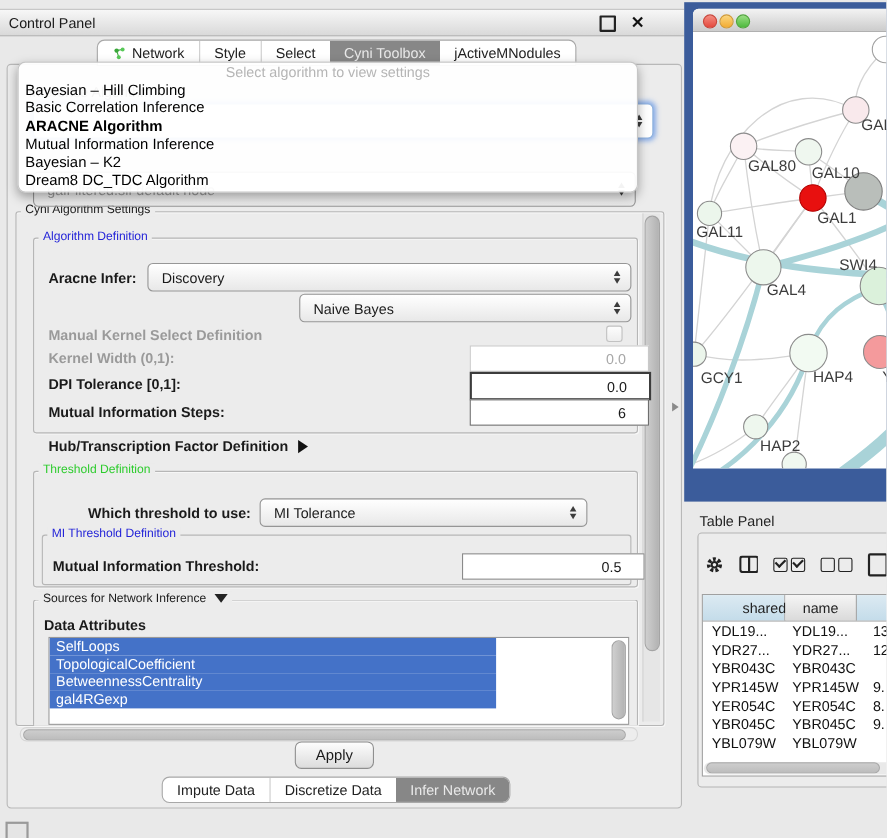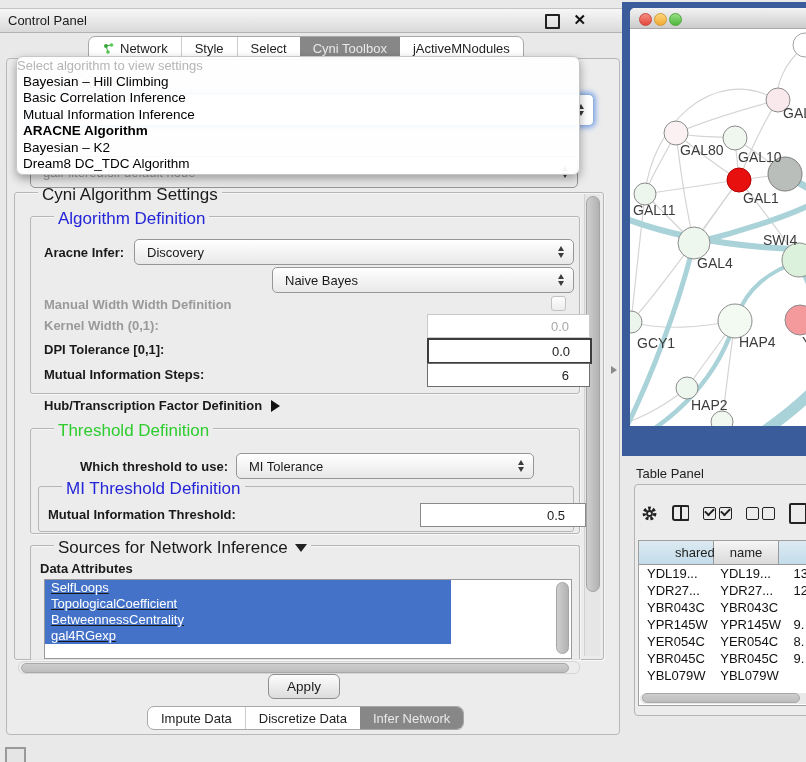--- a/index.html
+++ b/index.html
@@ -18,27 +18,27 @@
   
   .tabstrip{position:absolute;display:flex;background:#fff;border:1px solid #a8a8a8;
     border-radius:7px 7px 0 0;overflow:hidden;height:22px;z-index:5;}
   .tab{display:flex;align-items:center;padding:0 13px;border-left:1px solid #cccccc;color:#222;white-space:nowrap;}
   .tab:first-child{border-left:none;}
   .tab.sel{background:#878787;color:#e9e9e9;border-left:none;}
   .tab.sel + .tab{border-left:none;}
   
   .dropdown{position:absolute;left:16px;top:56px;width:562px;height:117px;background:rgba(255,255,255,.94);
     border:1px solid #c6c6c6;border-radius:7px;box-shadow:0 4px 10px rgba(0,0,0,.35);z-index:60;}
-  .dd-prompt{height:17px;line-height:17px;color:#b5b5b5;font-size:13px;}
+  .dd-prompt{height:17px;line-height:17px;text-align:center;color:#b5b5b5;font-size:13px;}
   .dd-item{height:16.4px;line-height:16.4px;padding-left:6px;font-size:13.5px;color:#000;}
   .dd-item.bold{font-weight:bold;}
   
   .gbox{position:absolute;border:1px solid #b6b6b6;border-radius:3px;
     box-shadow:inset 0 1px 0 rgba(255,255,255,.55), 1px 1px 0 rgba(255,255,255,.6);}
-  .gtitle{position:absolute;top:-8px;left:23px;background:#ececec;padding:0 4px;font-size:17px;white-space:nowrap;display:flex;align-items:center;}
+  .gtitle{position:absolute;top:-8px;left:4px;background:#ececec;padding:0 4px;font-size:11px;white-space:nowrap;display:flex;align-items:center;}
   .blue{color:#2424d8;} .green{color:#2ecc2e;}
   .lbl{position:absolute;font-weight:bold;white-space:nowrap;}
   .lbl.dim{color:#9a9a9a;}
   .combo{position:absolute;background:linear-gradient(#ffffff,#e8e8e8);border:1px solid #969696;
     border-radius:5px;display:flex;align-items:center;}
   .combo .ct{padding-left:12px;}
   .combo-arrows{position:absolute;right:9px;top:50%;transform:translateY(-50%);display:flex;flex-direction:column;gap:2px;}
   .tri-up{width:0;height:0;border-left:3.5px solid transparent;border-right:3.5px solid transparent;border-bottom:5px solid #3c3c3c;}
   .tri-dnn{width:0;height:0;border-left:3.5px solid transparent;border-right:3.5px solid transparent;border-top:5px solid #3c3c3c;}
   .field{position:absolute;background:#fff;display:flex;align-items:center;justify-content:flex-end;padding-right:20px;}
@@ -124,22 +124,22 @@
     <span class="combo-arrows">
         <span class="tri-up"></span>
         <span class="tri-dnn"></span>
       </span>
   </div>
 
   <div class="dropdown">
     <div class="dd-prompt">Select algorithm to view settings</div>
     <div class="dd-item">Bayesian – Hill Climbing</div>
     <div class="dd-item">Basic Correlation Inference</div>
+    <div class="dd-item bold">ARACNE Algorithm</div>
     <div class="dd-item">Mutual Information Inference</div>
-    <div class="dd-item bold">ARACNE Algorithm</div>
     <div class="dd-item">Bayesian – K2</div>
     <div class="dd-item">Dream8 DC_TDC Algorithm</div>
   </div>
 
   <div class="gbox" style="left:14px;top:192px;width:588px;height:466px;">
     <span class="gtitle">Cyni Algorithm Settings</span>
   </div>
 
   <div class="vtrack" style="left:584px;top:194px;width:15px;height:462px;"></div>
   <div class="vthumb" style="left:585.5px;top:196px;width:12px;height:394px;"></div>
@@ -158,21 +158,21 @@
   </div>
 
   <div class="combo" style="left:272px;top:267px;width:300px;height:24px;">
     <span class="ct">Naive Bayes</span>
     <span class="combo-arrows">
         <span class="tri-up"></span>
         <span class="tri-dnn"></span>
       </span>
   </div>
 
-  <span class="lbl dim" style="left:44px;top:297px;">Manual Width Width Definition</span>
+  <span class="lbl dim" style="left:44px;top:297px;">Manual Kernel Select Definition</span>
   <span class="cb" style="left:551px;top:296px;"></span>
 
   <span class="lbl dim" style="left:44px;top:318px;font-weight:600;">Kernel Width (0,1):</span>
   <div class="field" style="left:427px;top:314px;width:141px;height:22px;border:1px solid #c9c9c9;color:#a8a8a8;">
     <span>0.0</span>
   </div>
 
   <span class="lbl" style="left:44px;top:342px;">DPI Tolerance [0,1]:</span>
   <div class="field" style="left:427px;top:338px;width:141px;height:22px;border:2px solid #3c3c3c;">
     <span>0.0</span>
@@ -207,21 +207,21 @@
   </div>
 
   <div class="gbox" style="left:30px;top:545px;width:548px;height:113px;border-bottom:none;border-radius:3px 3px 0 0;">
     <span class="gtitle">
       <span>Sources for Network Inference</span>
         <span class="tri-dn"></span>
     </span>
   </div>
   <span class="lbl" style="left:40px;top:561px;">Data Attributes</span>
   <div class="abs" style="left:44px;top:579px;width:526px;height:78px;background:#fff;border:1px solid #999;overflow:hidden;">
-    <div style="width:406px;text-decoration:underline;">
+    <div style="width:406px;">
       <div class="attr-item">SelfLoops</div>
       <div class="attr-item">TopologicalCoefficient</div>
       <div class="attr-item">BetweennessCentrality</div>
       <div class="attr-item">gal4RGexp</div>
     </div>
     <div class="vthumb" style="right:2px;top:2px;width:11px;height:70px;"></div>
   </div>
 
   <div class="htrack" style="left:18px;top:661px;width:560px;height:11px;"></div>
   <div class="hthumb" style="left:21px;top:662.5px;width:546px;height:8px;"></div>

